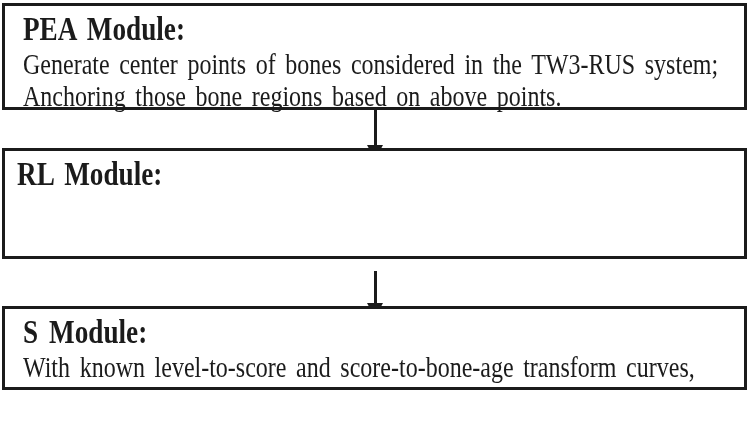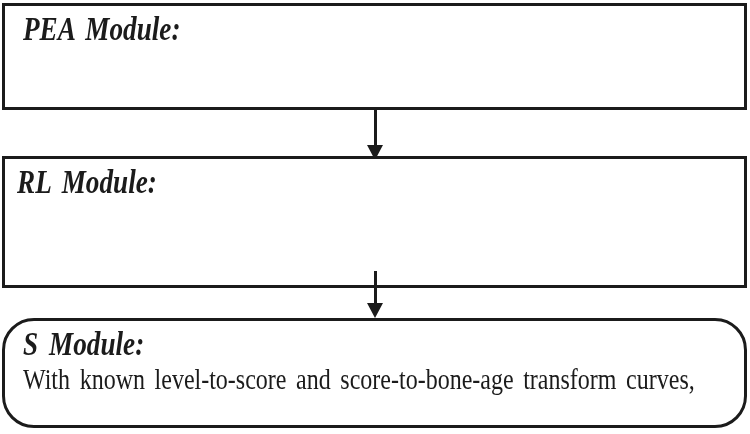--- a/index.html
+++ b/index.html
@@ -18,29 +18,28 @@
 
   .module-box {
     position: absolute;
     left: 2px;
     width: 745px;
     border: 3px solid var(--ink);
     background: var(--bg);
     padding: 4px 18px 0 18px;
   }
   .box-pea { top: 3px;   height: 107px; }
-  .box-rl  { top: 156px; height: 132px; padding-left: 12px; }
-  .box-s   { top: 318px; height: 110px; border-radius: 32px; }
+  .box-rl  { top: 148px; height: 111px; padding-left: 12px; }
+  .box-s   { top: 306px; height: 84px; }
 
   .module-title {
     font-size: 34px;
     line-height: 38px;
     font-weight: bold;
     white-space: nowrap;
-    font-style: italic;
   }
   .text-line {
     font-size: 30px;
     line-height: 32px;
     white-space: nowrap;
   }
   
   .sx {
     display: inline-block;
     transform: scaleX(0.8);
@@ -76,20 +75,26 @@
 </style>
 </head>
 <body>
 
 <div class="stage">
 
   <div class="module-box box-pea">
     <div class="module-title">
       <span class="sx">PEA Module:</span>
     </div>
+    <div class="text-line">
+      <span class="sx">Generate center points of bones considered in the TW3-RUS system;</span>
+    </div>
+    <div class="text-line">
+      <span class="sx">Anchoring those bone regions based on above points.</span>
+    </div>
   </div>
 
   <div class="flow-arrow arrow-1">
     <div class="arrow-shaft"></div>
     <div class="arrow-head"></div>
   </div>
 
   <div class="module-box box-rl">
     <div class="module-title">
       <span class="sx">RL Module:</span>

